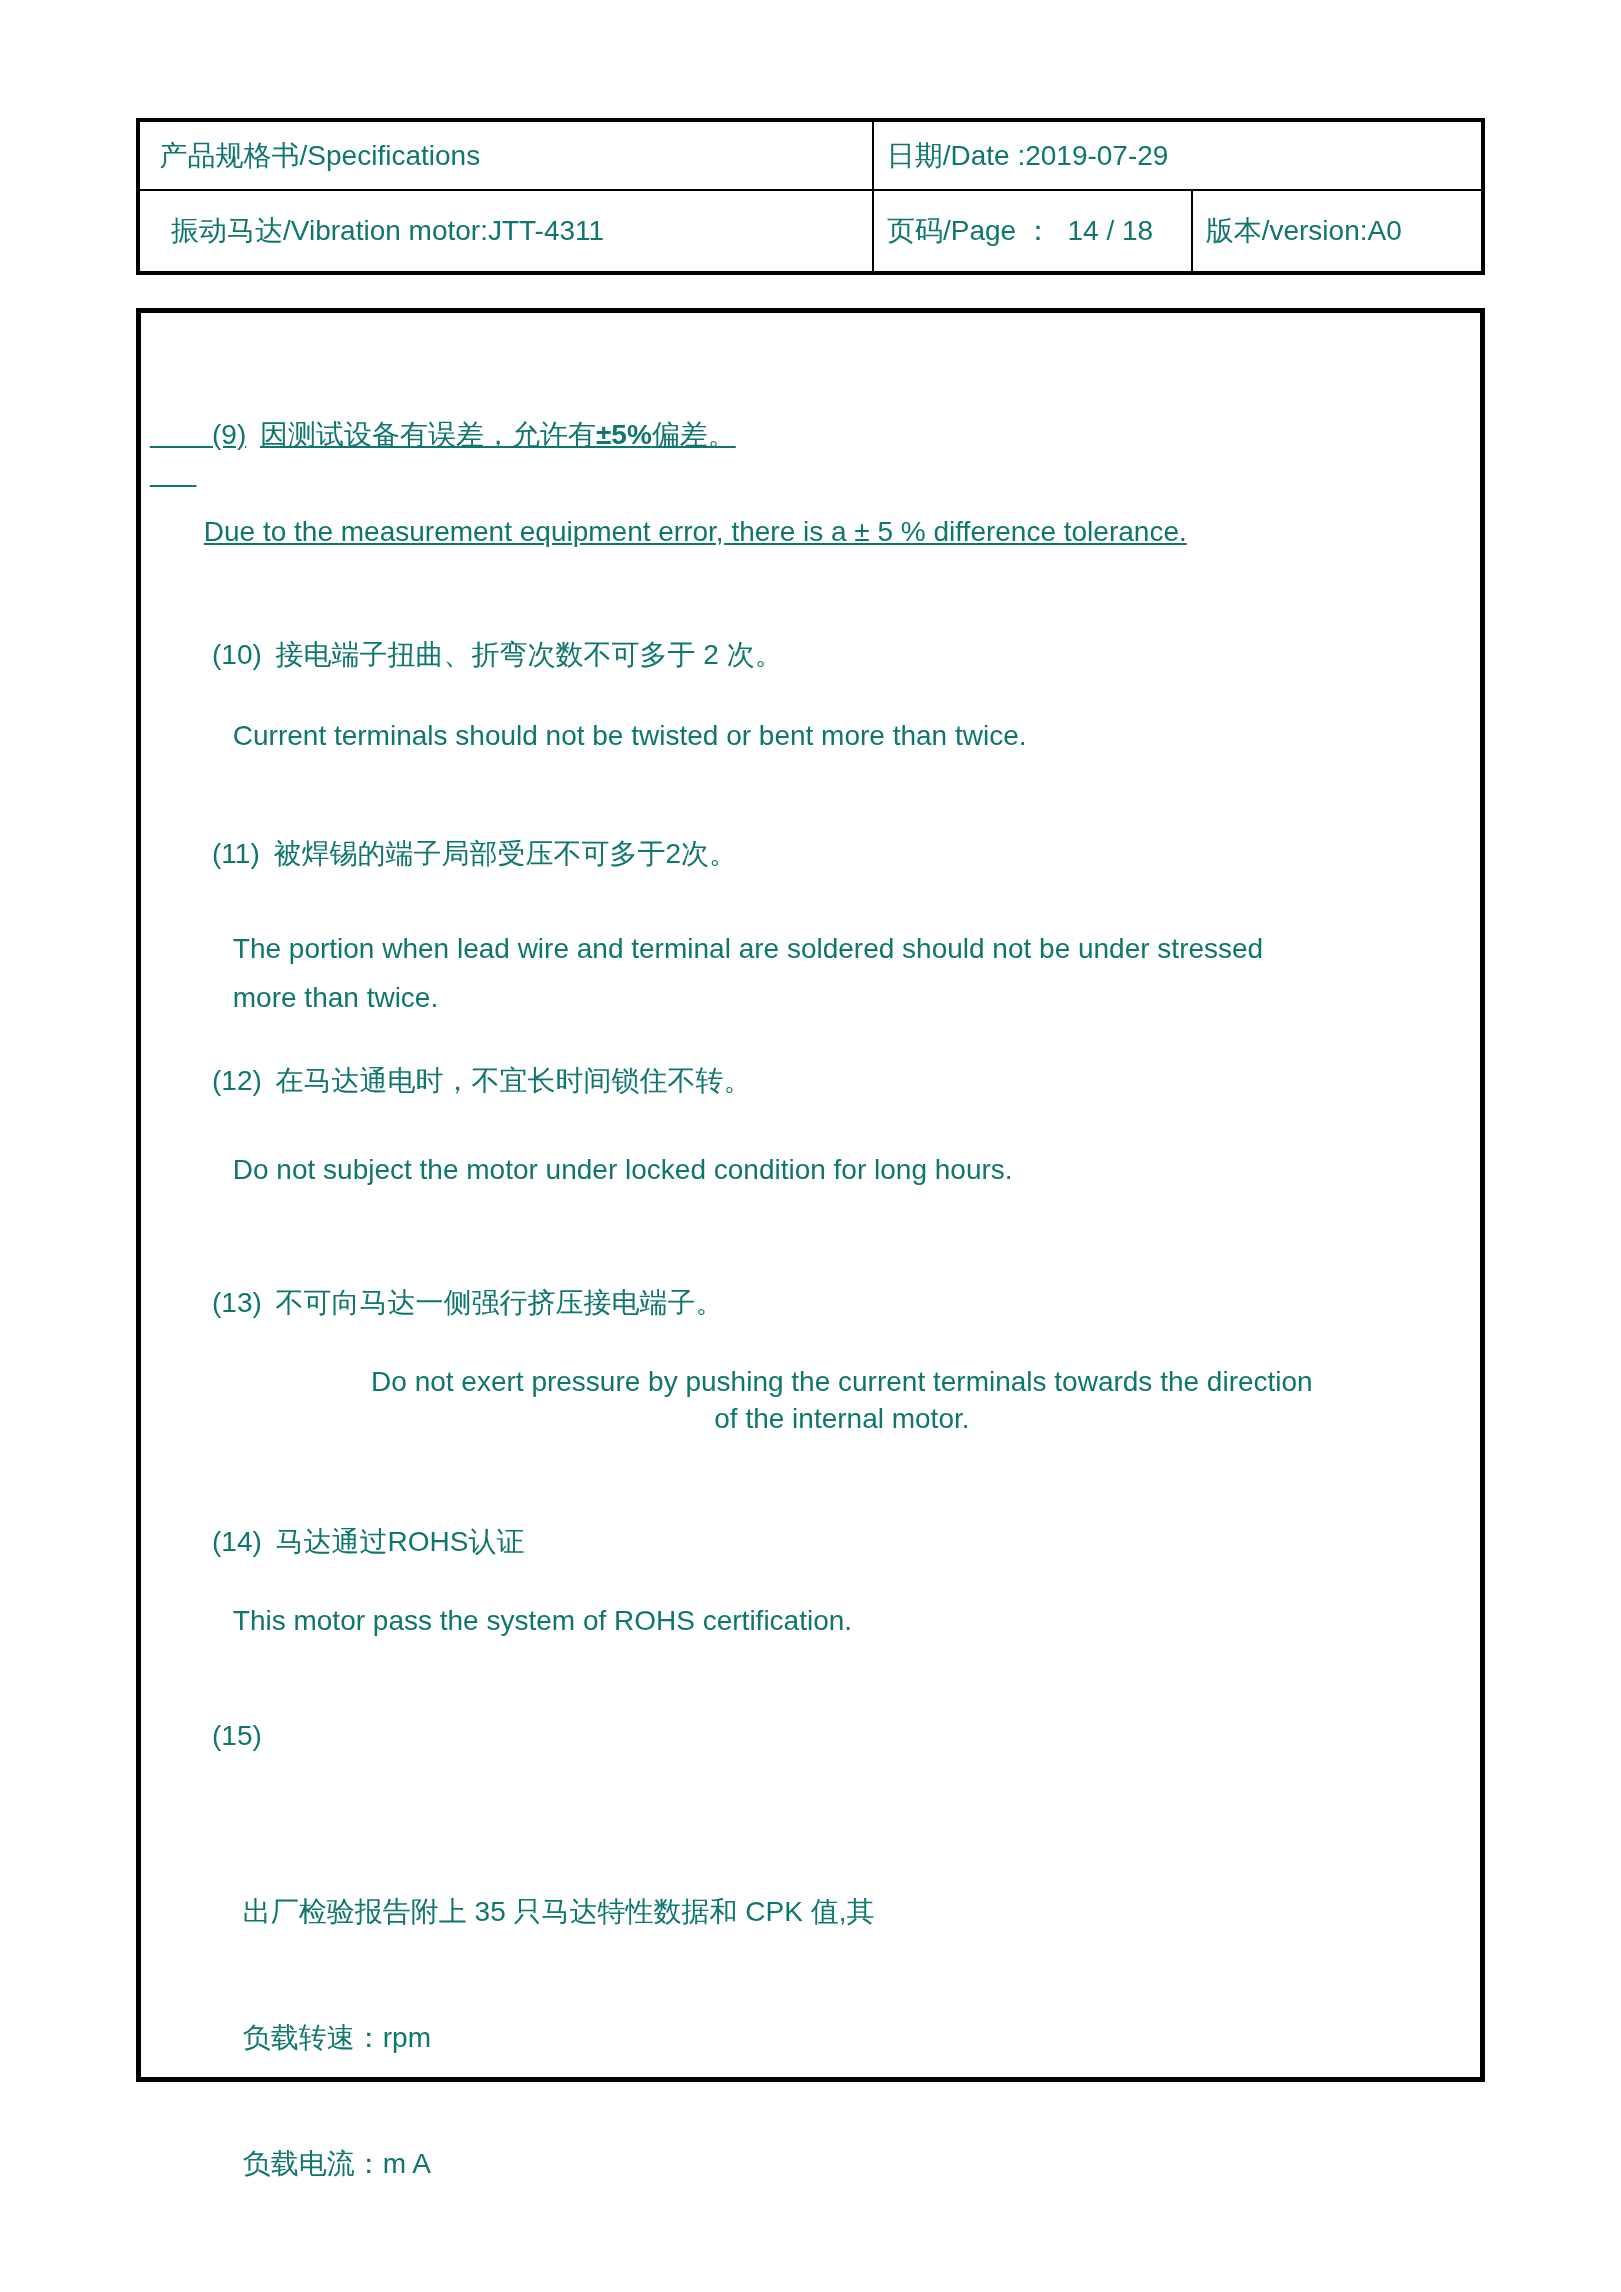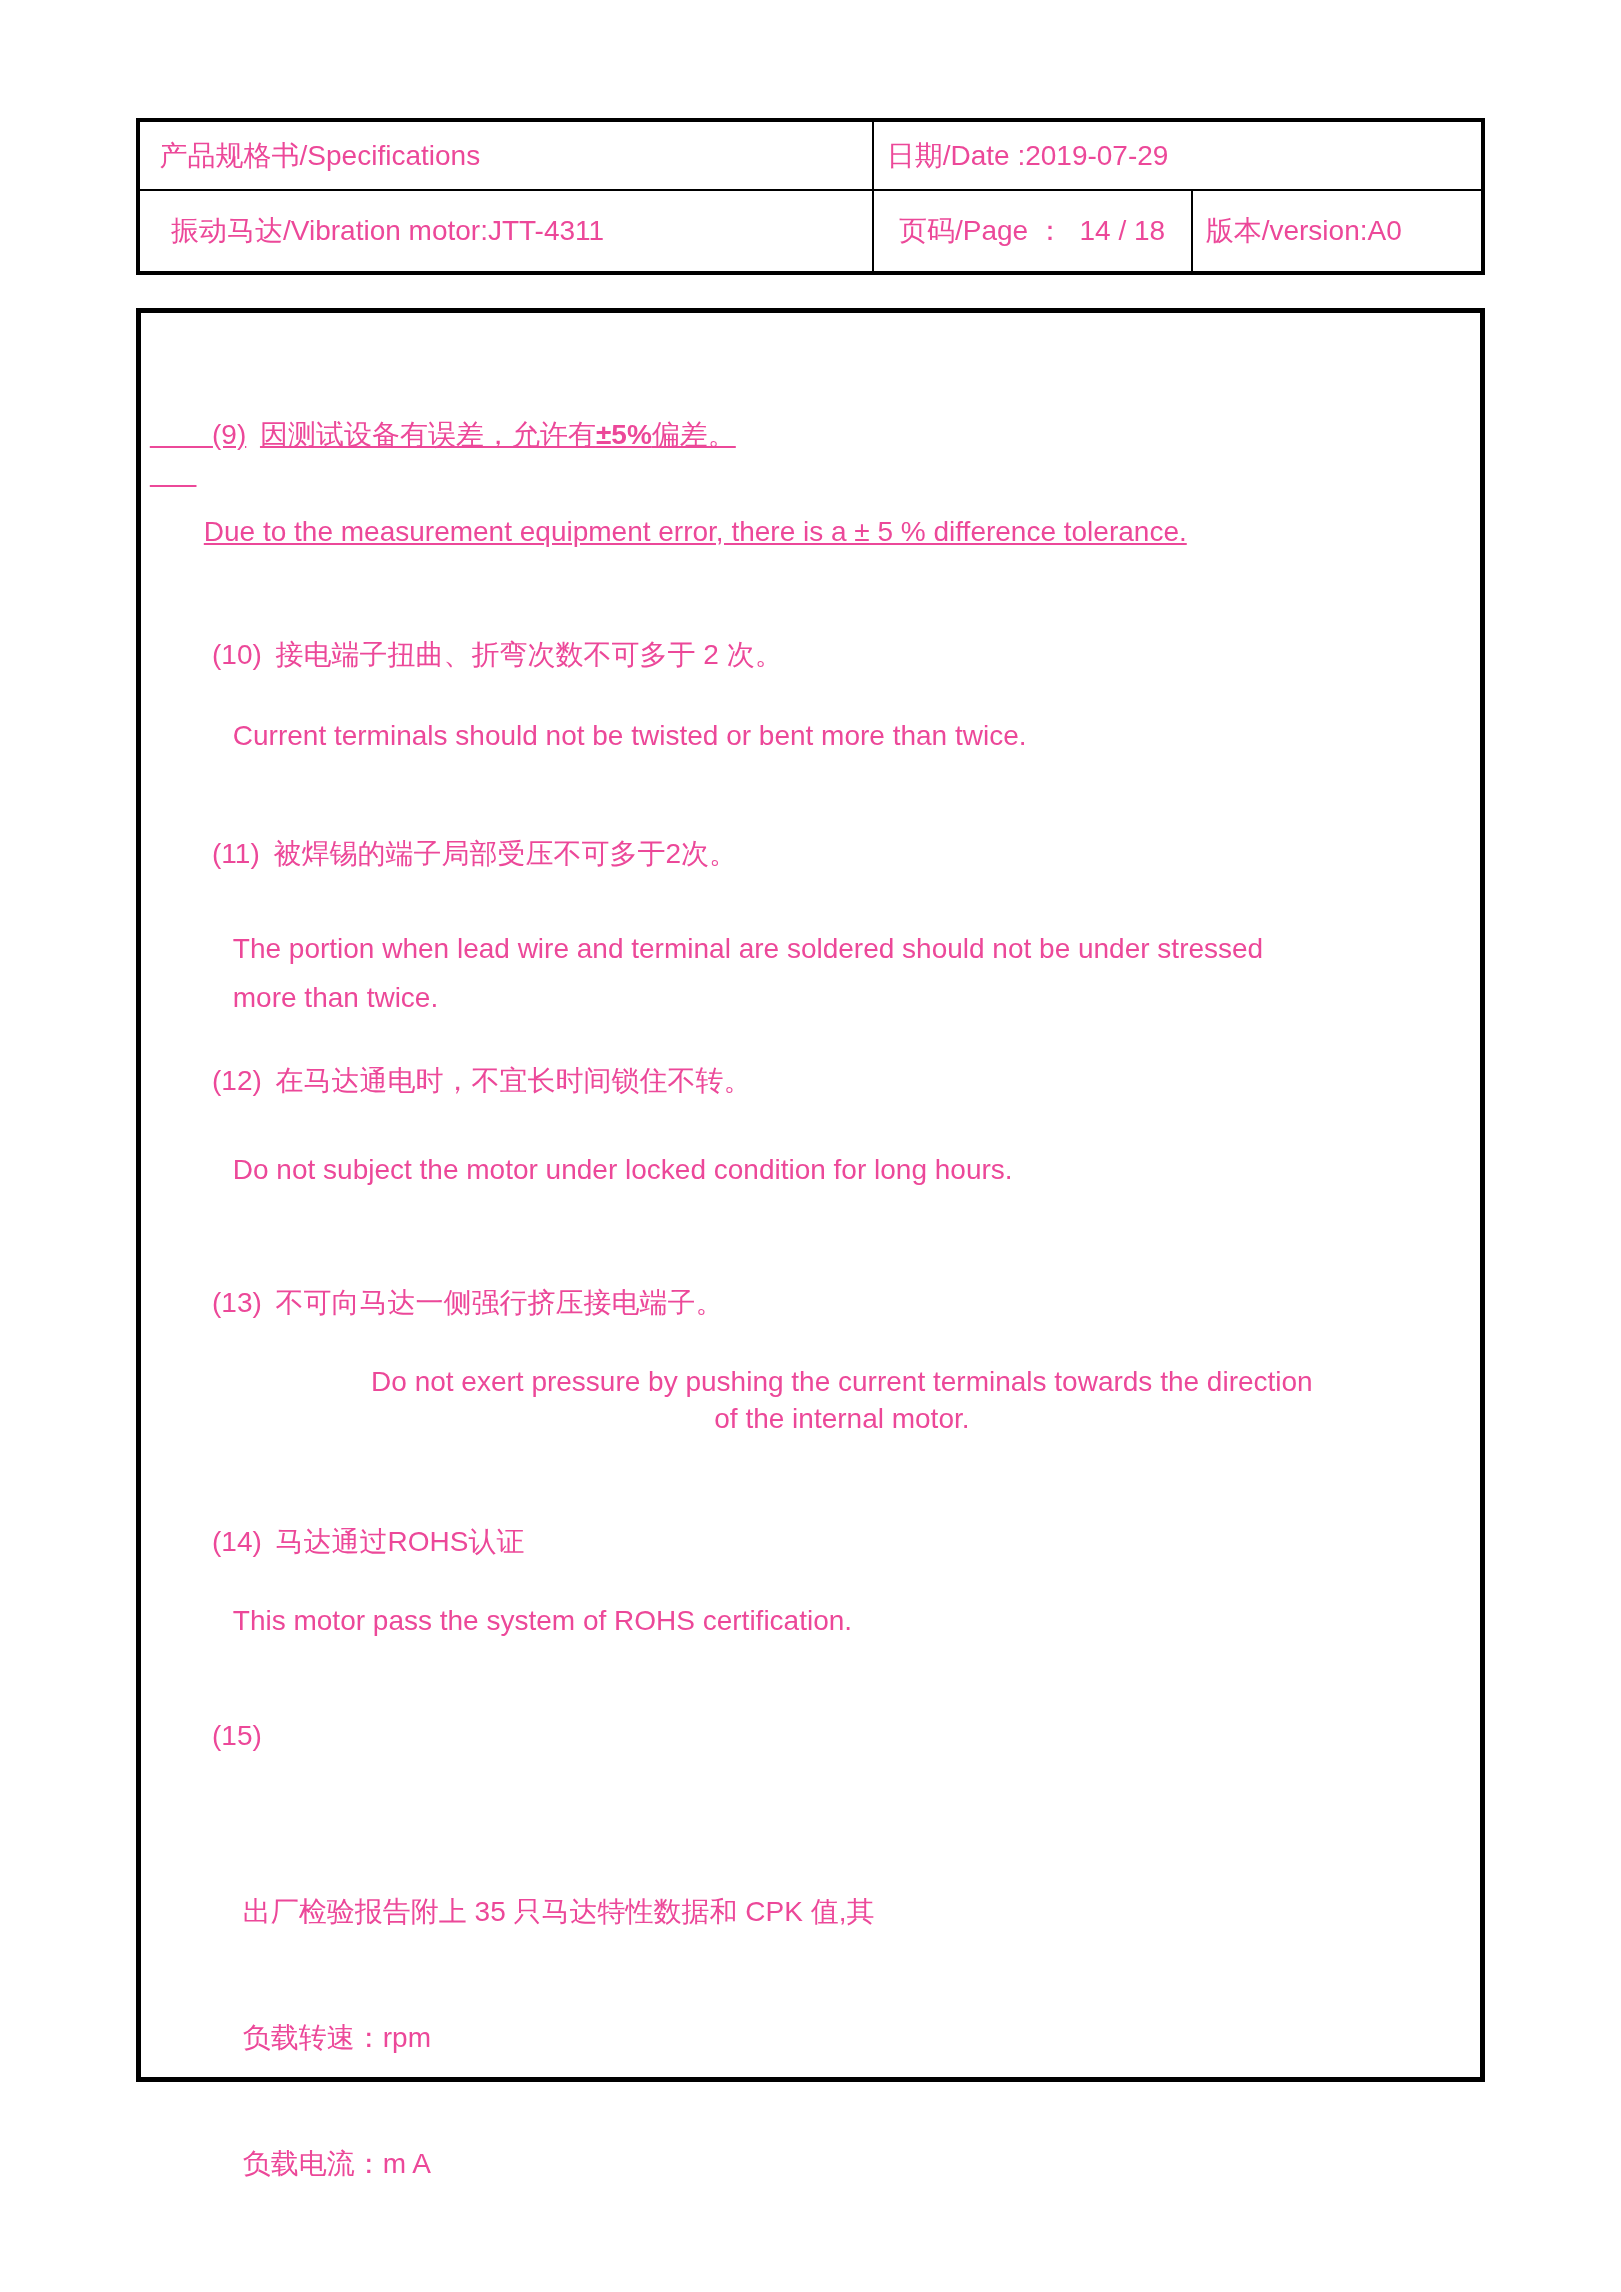--- a/index.html
+++ b/index.html
@@ -6,21 +6,21 @@
     margin: 0;
     padding: 0;
     background: #ffffff;
   }
   .page {
     position: relative;
     width: 1455px;
     height: 2293px;
     background: #ffffff;
     font-family: "Liberation Sans", "DejaVu Sans", sans-serif;
-    color: #ec4899;
+    color: #0f766e;
   }
 
   
   .header-table {
     position: absolute;
     top: 118px;
     left: 136px;
     width: 1349px;
     height: 157px;
     border: 4.9px solid #000000;
@@ -34,21 +34,21 @@
     display: flex;
     align-items: center;
     font-size: 28px;
     white-space: pre;
     overflow: hidden;
     box-sizing: border-box;
   }
   .cell-title      { grid-column: 1; grid-row: 1; padding-left: 19.6px; border-bottom: 2px solid #000; }
   .cell-date       { grid-column: 2 / 4; grid-row: 1; padding-left: 12.7px; border-left: 2px solid #000; border-bottom: 2px solid #000; }
   .cell-product    { grid-column: 1; grid-row: 2; padding-left: 31px; }
-  .cell-page       { grid-column: 2; grid-row: 2; padding-left: 25px; border-left: 2px solid #000; }
+  .cell-page       { grid-column: 2; grid-row: 2; padding-left: 13px; border-left: 2px solid #000; }
   .cell-version    { grid-column: 3; grid-row: 2; padding-left: 12.7px; border-left: 2px solid #000; }
 
   
   .content-box {
     position: absolute;
     top: 308px;
     left: 136px;
     width: 1349px;
     height: 1774px;
     border: 5.9px solid #000000;

